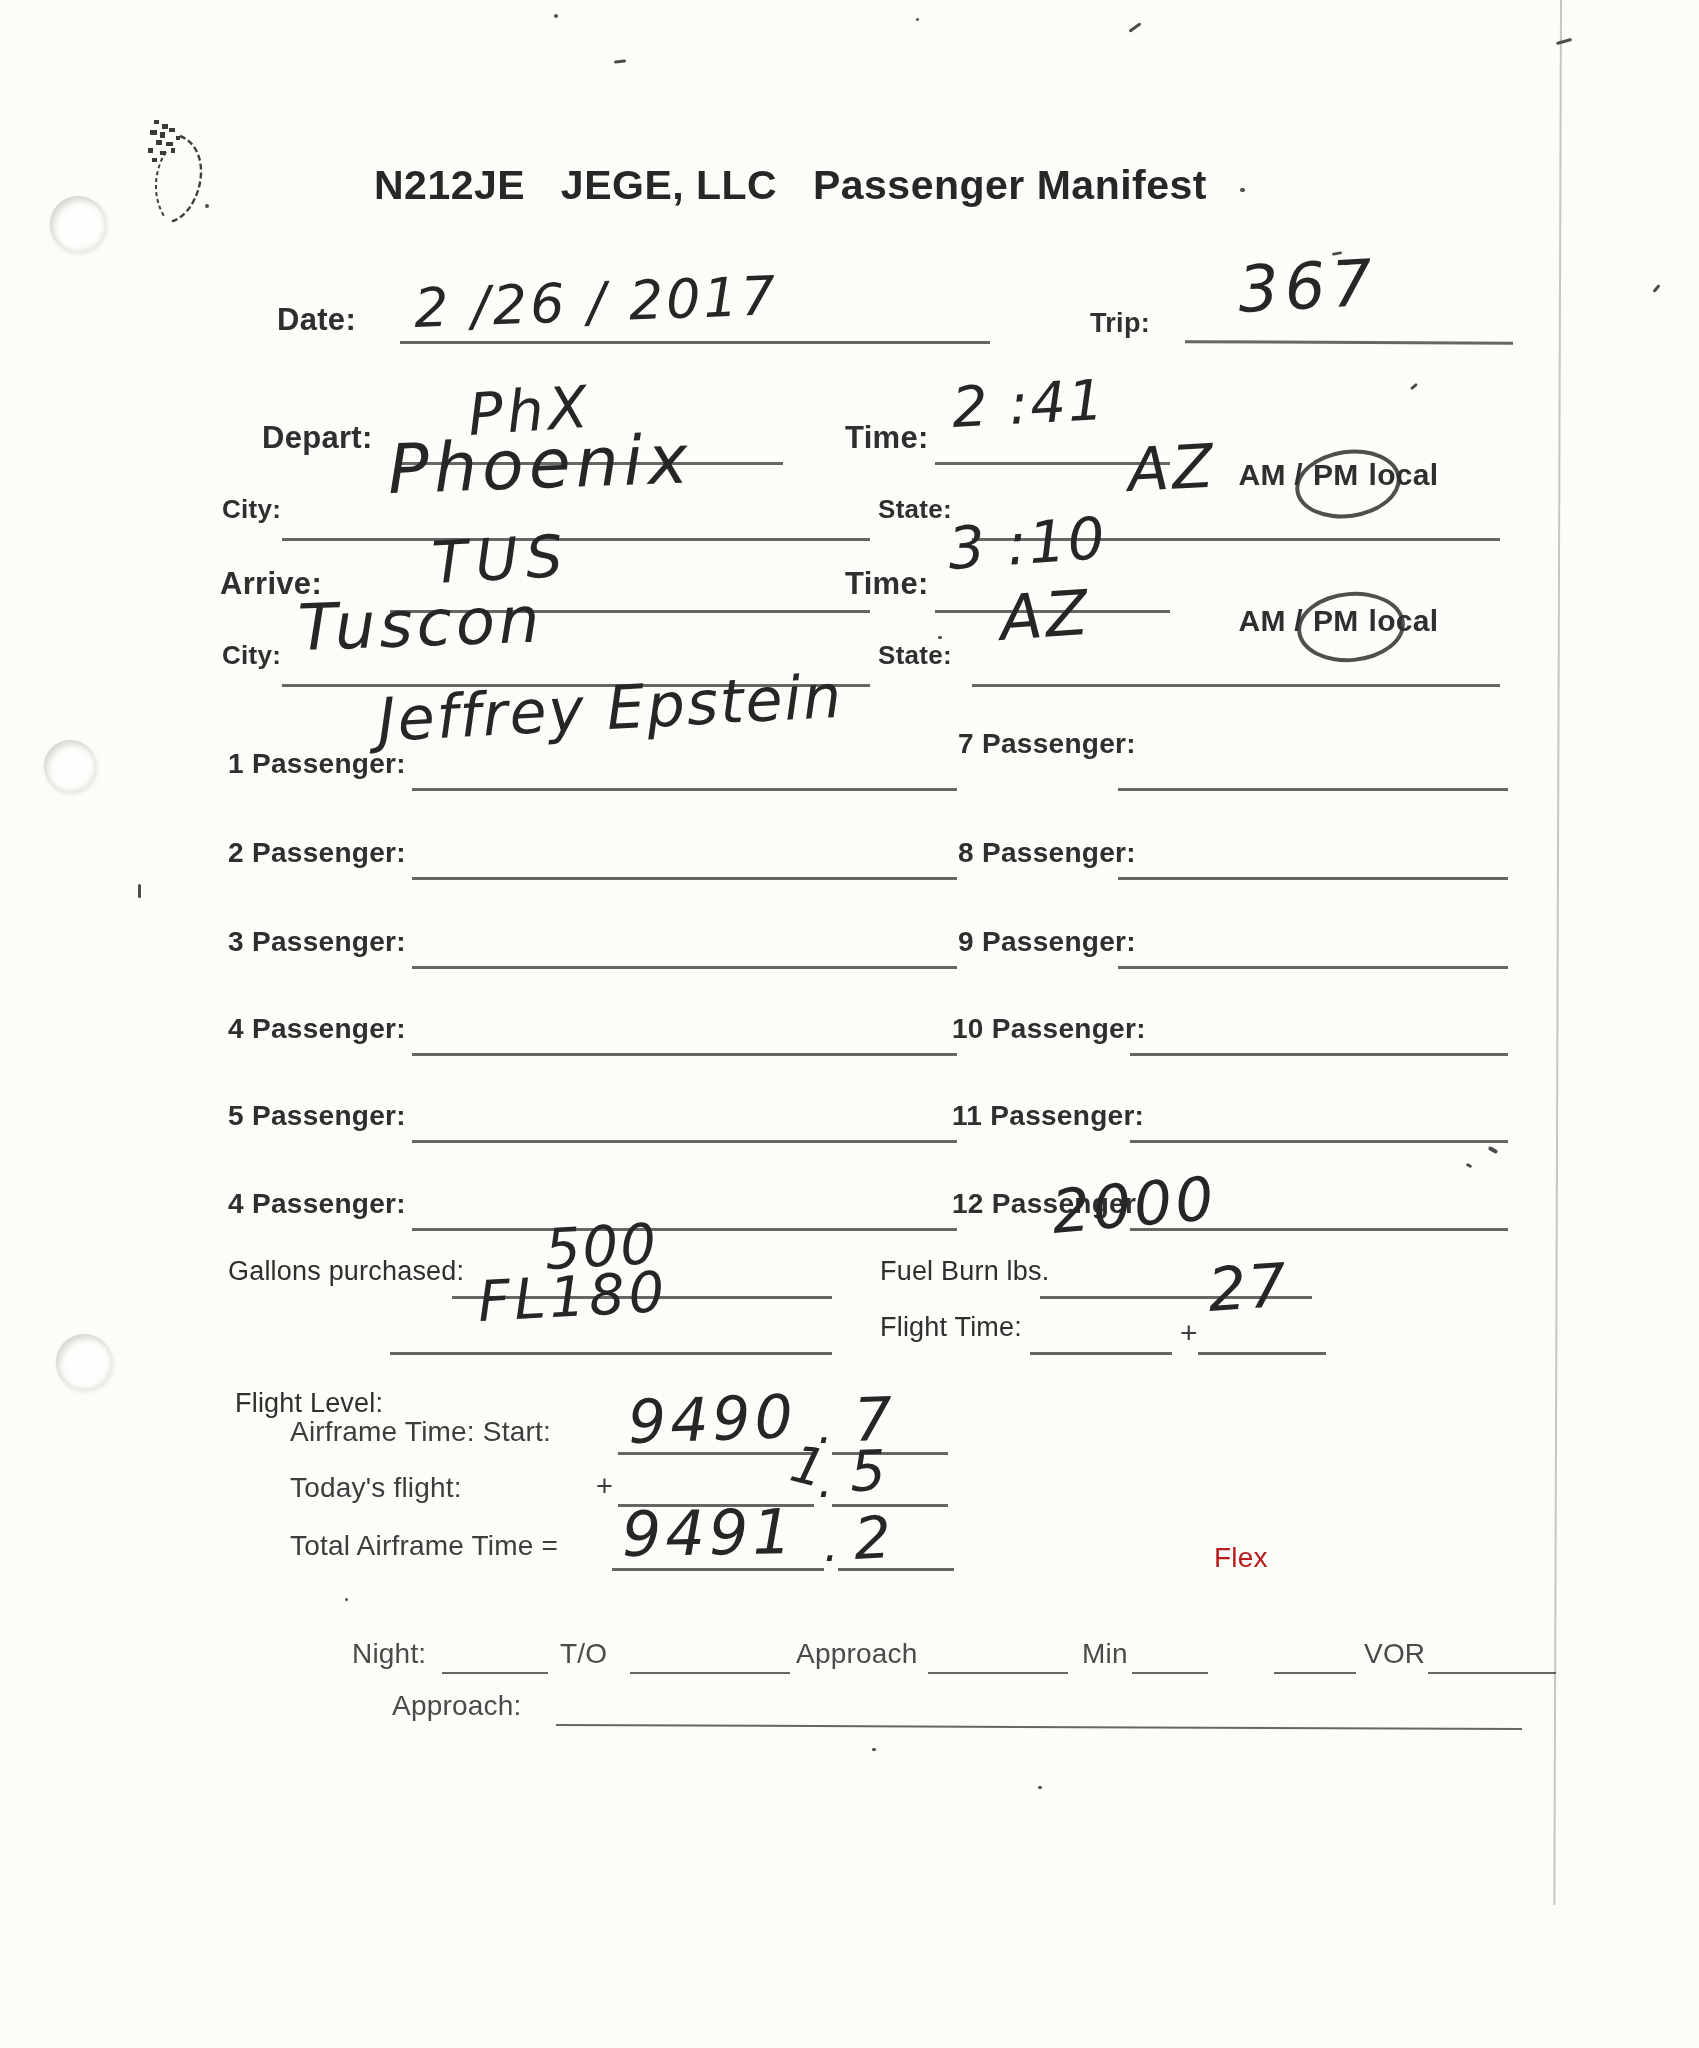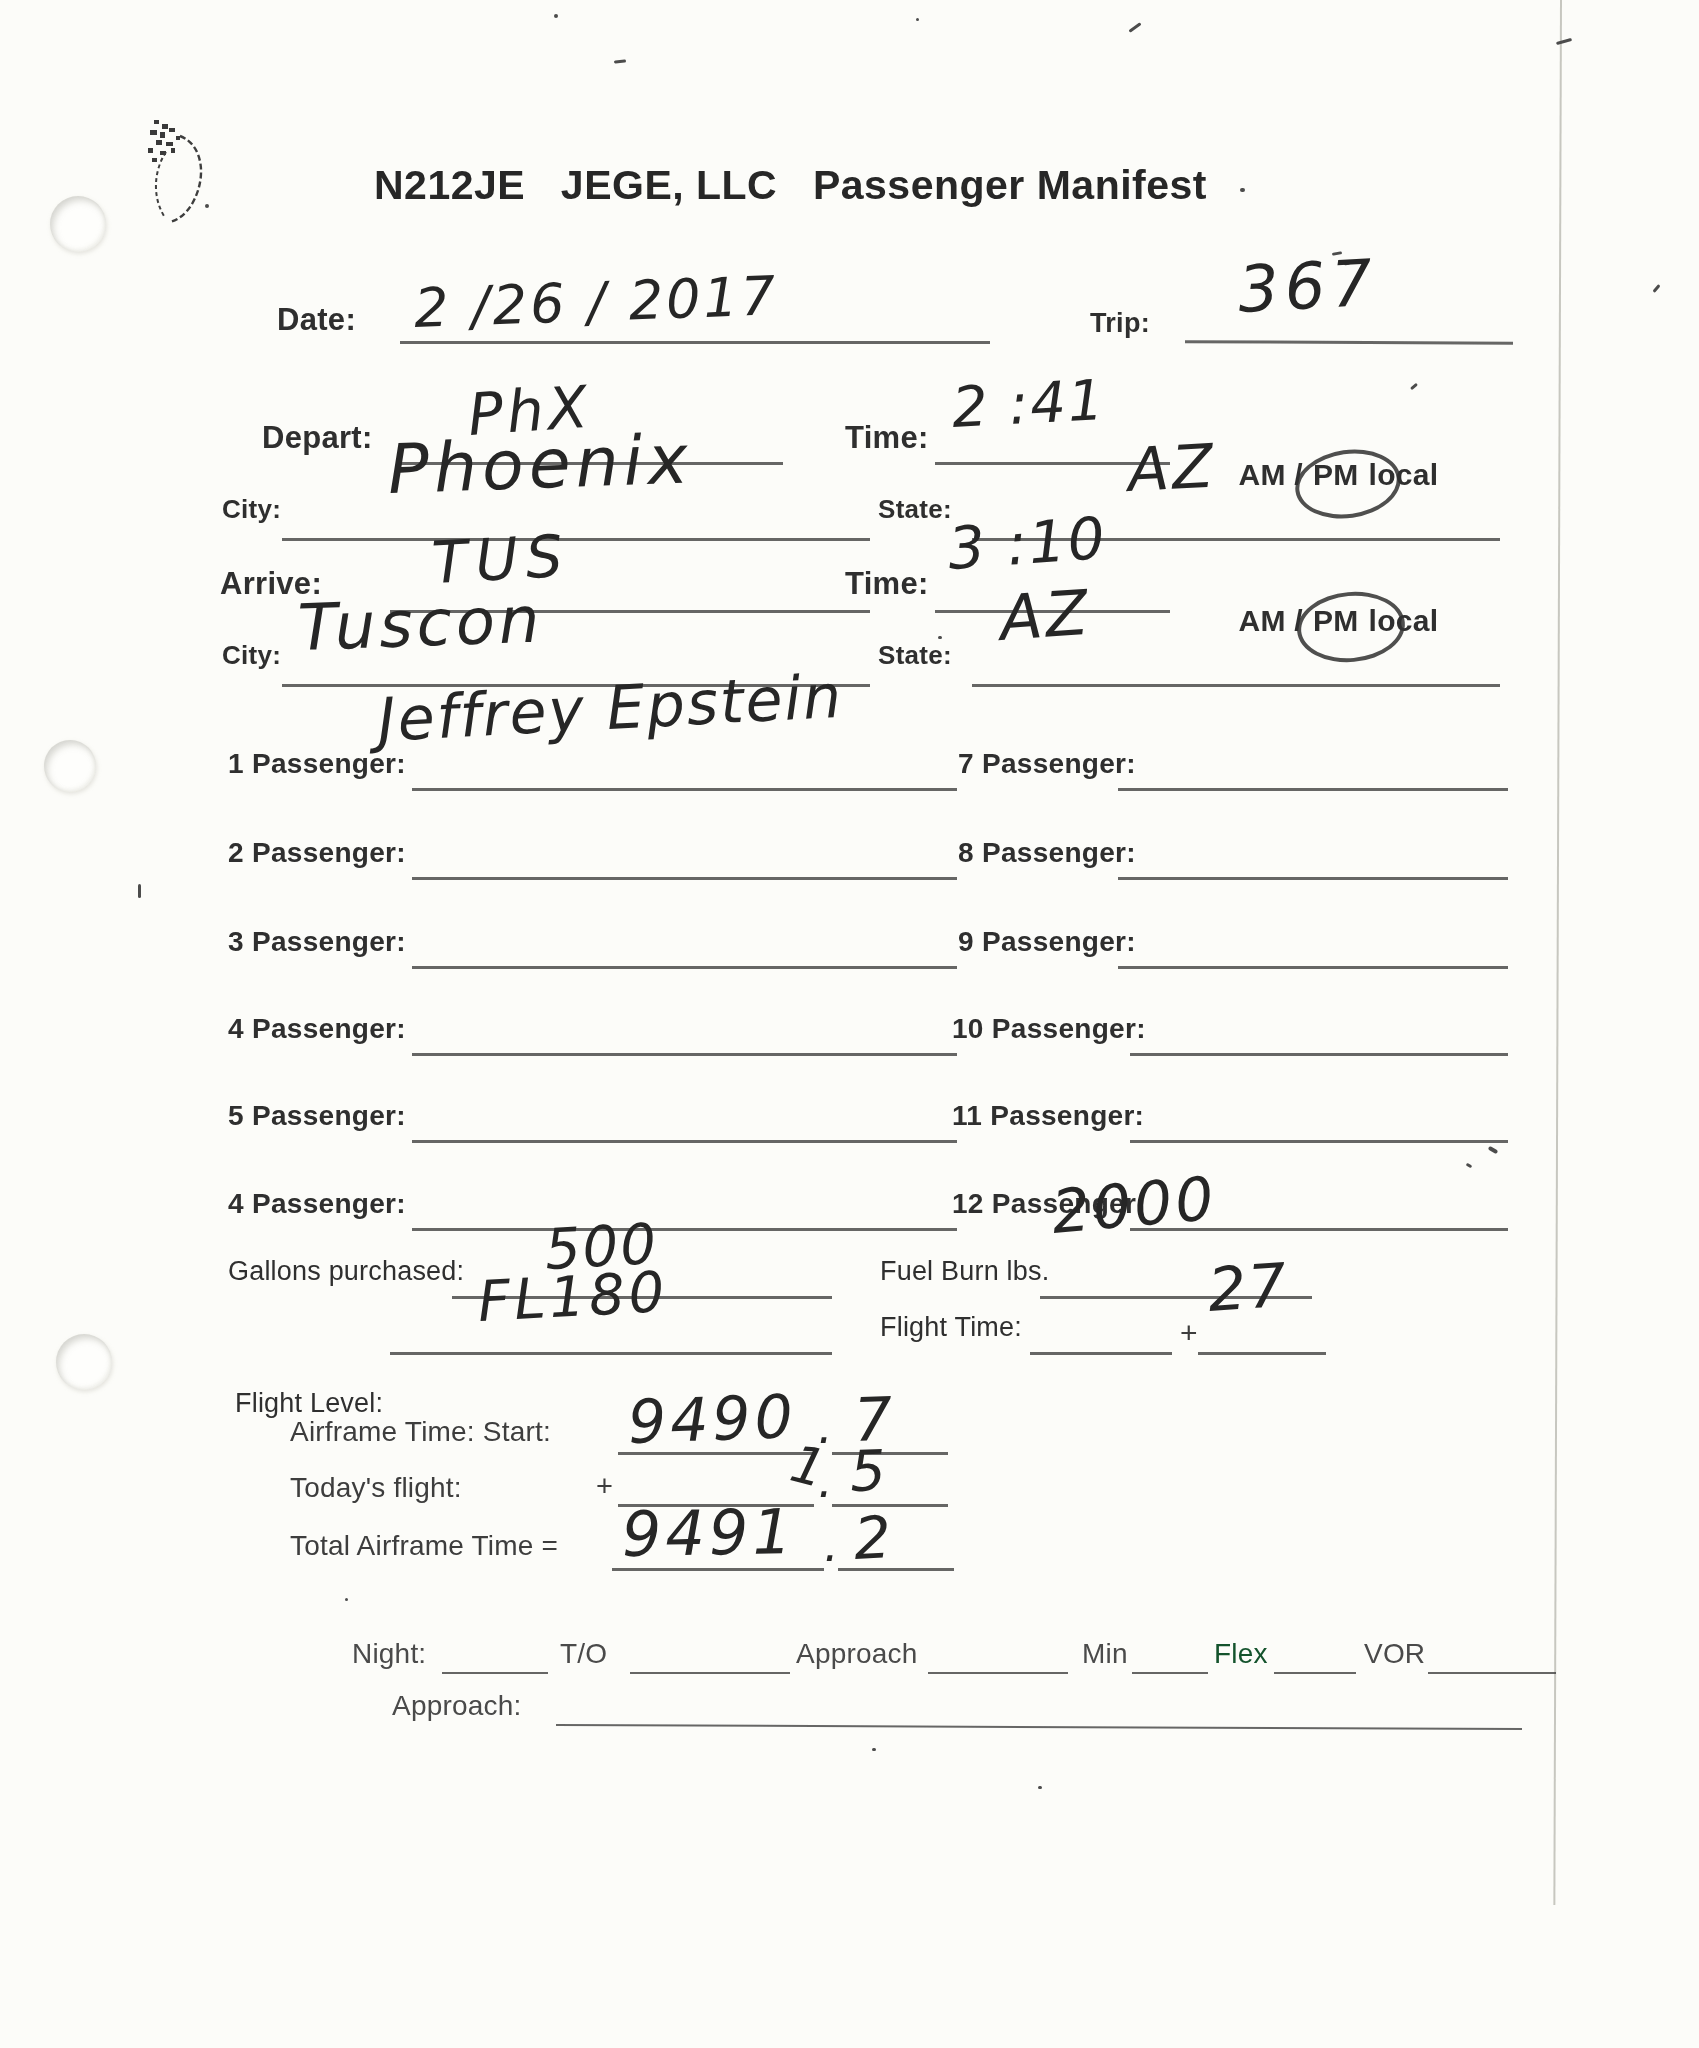--- a/index.html
+++ b/index.html
@@ -127,21 +127,21 @@
   <div class="abs ln" style="left:282px;top:684px;width:588px;"></div>
   <div class="abs hw" style="left:298px;top:596px;font-size:64px;transform:rotate(-2deg);letter-spacing:4px;">Tuscon</div>
 
   <div class="abs lbl" style="left:878px;top:640px;font-size:26px;">State:</div>
   <div class="abs ln" style="left:972px;top:684px;width:528px;"></div>
   <div class="abs hw" style="left:1000px;top:588px;font-size:62px;transform:rotate(-4deg);letter-spacing:3px;">AZ</div>
 
   <div class="abs lbl" style="left:228px;top:748px;font-size:28px;">1 Passenger:</div>
   <div class="abs ln" style="left:412px;top:788px;width:545px;"></div>
   <div class="abs hw" style="left:378px;top:690px;font-size:60px;transform:rotate(-3deg);letter-spacing:2px;">Jeffrey Epstein</div>
-  <div class="abs lbl" style="left:958px;top:748px;font-size:28px;">7 Passenger:</div>
+  <div class="abs lbl" style="left:958px;top:728px;font-size:28px;">7 Passenger:</div>
   <div class="abs ln" style="left:1118px;top:788px;width:390px;"></div>
 
   <div class="abs lbl" style="left:228px;top:837px;font-size:28px;">2 Passenger:</div>
   <div class="abs ln" style="left:412px;top:877px;width:545px;"></div>
   <div class="abs lbl" style="left:958px;top:837px;font-size:28px;">8 Passenger:</div>
   <div class="abs ln" style="left:1118px;top:877px;width:390px;"></div>
 
   <div class="abs lbl" style="left:228px;top:926px;font-size:28px;">3 Passenger:</div>
   <div class="abs ln" style="left:412px;top:966px;width:545px;"></div>
   <div class="abs lbl" style="left:958px;top:926px;font-size:28px;">9 Passenger:</div>
@@ -203,21 +203,21 @@
   <div class="abs ln" style="left:838px;top:1568px;width:116px;"></div>
 
   <div class="abs lbl2" style="left:352px;top:1638px;font-size:28px;color:#4a4a4a;">Night:</div>
   <div class="abs ln thin" style="left:442px;top:1672px;width:106px;"></div>
   <div class="abs lbl2" style="left:560px;top:1638px;font-size:28px;color:#4a4a4a;">T/O</div>
   <div class="abs ln thin" style="left:630px;top:1672px;width:160px;"></div>
   <div class="abs lbl2" style="left:796px;top:1638px;font-size:28px;color:#4a4a4a;">Approach</div>
   <div class="abs ln thin" style="left:928px;top:1672px;width:140px;"></div>
   <div class="abs lbl2" style="left:1082px;top:1638px;font-size:28px;color:#4a4a4a;">Min</div>
   <div class="abs ln thin" style="left:1132px;top:1672px;width:76px;"></div>
-  <div class="abs lbl2" style="left:1214px;top:1638px;font-size:28px;color:#14532d;">Flex</div>
+  <div class="abs lbl2" style="left:1214px;top:1542px;font-size:28px;color:#b91c1c;">Flex</div>
   <div class="abs ln thin" style="left:1274px;top:1672px;width:82px;"></div>
   <div class="abs lbl2" style="left:1364px;top:1638px;font-size:28px;color:#4a4a4a;">VOR</div>
   <div class="abs ln thin" style="left:1428px;top:1672px;width:128px;"></div>
 
   <div class="abs lbl2" style="left:392px;top:1690px;font-size:28px;color:#4a4a4a;">Approach:</div>
   <div class="abs ln thin" style="left:556px;top:1726px;width:966px;transform:rotate(.25deg);"></div>
 
 
 </div>
 

